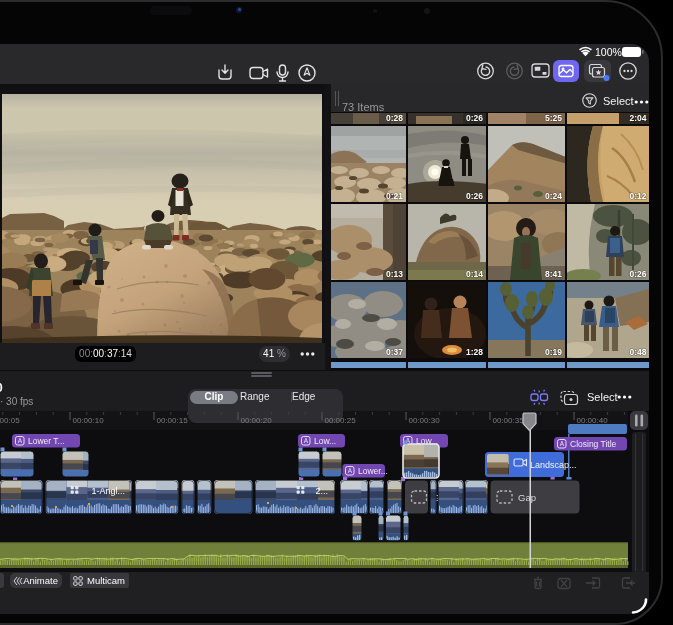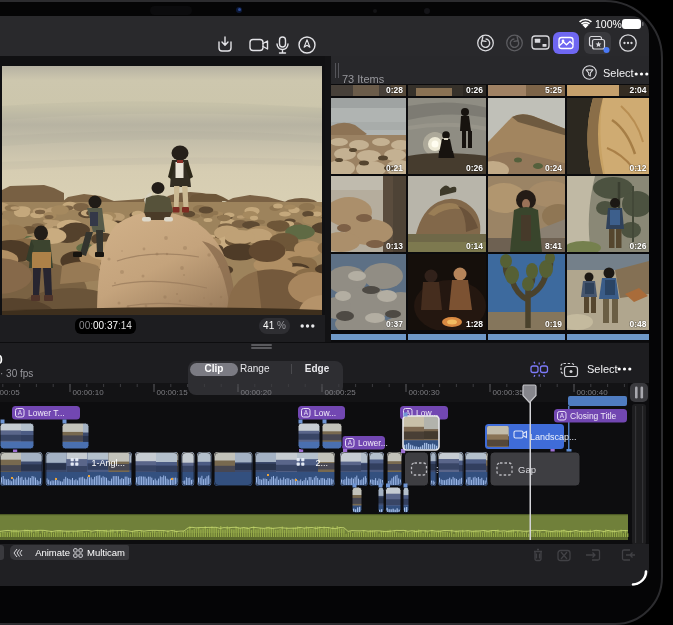--- a/index.html
+++ b/index.html
@@ -1,18 +1,18 @@
 <!DOCTYPE html>
 <html><head><meta charset="utf-8">
 <style>
 *{margin:0;padding:0;box-sizing:border-box}
 html,body{width:673px;height:625px;background:#000;overflow:hidden;font-family:"Liberation Sans",sans-serif}
 .abs{position:absolute}
 #device{position:absolute;left:-80px;top:0px;width:743px;height:625px;background:#050506;border:2.5px solid #2c2c2f;border-radius:0 58px 48px 0}
-#screen{position:absolute;left:0px;top:16px;width:649px;height:570px;background:#121214;border-radius:0 18px 18px 0;overflow:hidden}
+#screen{position:absolute;left:0px;top:44px;width:649px;height:570px;background:#121214;border-radius:0 18px 18px 0;overflow:hidden}
 svg text{font-family:"Liberation Sans",sans-serif}
 </style></head>
 <body>
 <div id="device"></div>
 <div class="abs" style="left:150px;top:6px;width:42px;height:9px;border-radius:5px;background:#0b0b0d"></div>
 <div class="abs" style="left:236px;top:7px;width:6px;height:6px;border-radius:50%;background:#0d1a3a"></div>
 <div class="abs" style="left:237.5px;top:8px;width:3px;height:3px;border-radius:50%;background:#2d4a94"></div>
 <div class="abs" style="left:373px;top:9px;width:4px;height:4px;border-radius:50%;background:#131316"></div>
 <div class="abs" style="left:424px;top:8px;width:6px;height:6px;border-radius:50%;background:#141418"></div>
 <div id="screen">
@@ -606,21 +606,21 @@
     <div class="abs" style="left:0;top:367px;width:628px;height:19px;background:#131315"></div>
     <div class="abs" style="left:251px;top:328px;width:21px;height:1.5px;background:#5a5a5e;border-radius:1px"></div>
     <div class="abs" style="left:251px;top:331px;width:21px;height:1.5px;background:#5a5a5e;border-radius:1px"></div>
     <div class="abs" style="left:-4px;top:337px;color:#fff;font-size:12px;font-weight:bold">0</div>
     <div class="abs" style="left:0px;top:352px;color:#98989d;font-size:10px">· 30 fps</div>
     <div class="abs" style="left:188px;top:345px;width:155px;height:34px;background:#2e2e32;border-radius:8px">
 <div class="abs" style="left:2px;top:1.5px;width:48px;height:13px;background:#7b7b83;border-radius:6.5px"></div>
 <div class="abs" style="left:2px;top:0px;width:48px;height:16px;color:#fff;font-size:10px;font-weight:bold;text-align:center;line-height:16px">Clip</div>
 <div class="abs" style="left:52px;top:0px;width:52px;height:16px;color:#e8e8ec;font-size:10px;font-weight:normal;text-align:left;line-height:16px">Range</div>
 <div class="abs" style="left:103px;top:3px;width:1px;height:10px;background:#4a4a4e"></div>
-<div class="abs" style="left:104px;top:0px;width:50px;height:16px;color:#e8e8ec;font-size:10px;font-weight:bold;text-align:center;line-height:16px">Edge</div>
+<div class="abs" style="left:104px;top:0px;width:50px;height:16px;color:#e8e8ec;font-size:10px;font-weight:normal;text-align:left;line-height:16px">Edge</div>
 </div>
     <svg class="abs" style="left:528px;top:344px" width="56" height="18" viewBox="0 0 56 18">
 <g stroke="#7d7af8" stroke-width="1.3" fill="none">
 <rect x="3" y="6" width="7" height="6.5" rx="2"></rect>
 <rect x="12.5" y="6" width="7" height="6.5" rx="2"></rect>
 <path d="M11.2 2.5 v2 M11.2 14.5 v2 M6 1.8 l0.8 1.8 M16.5 1.8 l-0.8 1.8 M6 16.8 l0.8-1.8 M16.5 16.8 l-0.8-1.8"></path>
 </g>
 <g stroke="#d2d2d6" stroke-width="1.2" fill="none">
 <rect x="33" y="3.5" width="13" height="10" rx="2.5" stroke-dasharray="2.4 1.8"></rect>
 <rect x="36.5" y="6.5" width="13" height="10" rx="2.5" fill="#1b1b1d"></rect>
@@ -1612,21 +1612,21 @@
     <svg class="abs" style="left:628px;top:367px" width="21" height="165" viewBox="0 0 21 165">
 <rect x="2" y="0" width="18" height="19" rx="5" fill="#3a3a3e"></rect>
 <rect x="7" y="3.5" width="2.6" height="12" rx="1.3" fill="#a8a8ae"></rect>
 <rect x="12.5" y="3.5" width="2.6" height="12" rx="1.3" fill="#a8a8ae"></rect>
 <rect x="4" y="21" width="14" height="141" rx="3" fill="#1d1d1f"></rect>
 <rect x="7" y="23" width="1.2" height="137" fill="#333336"></rect>
 <rect x="14" y="23" width="1.2" height="137" fill="#333336"></rect>
 </svg>
     <div class="abs" style="left:0;top:528px;width:649px;height:42px;background:#202023"></div>
     <div class="abs" style="left:-6px;top:529px;width:10px;height:15px;background:#3a3a3e;border-radius:3px"></div>
-    <div class="abs" style="left:10px;top:529px;width:64px;height:15px;background:#38383c;border-radius:5px;color:#fff;font-size:9.5px;line-height:15px;text-align:right;padding-right:4px">Animate</div>
+    <div class="abs" style="left:10px;top:529px;width:52px;height:15px;background:#38383c;border-radius:5px;color:#fff;font-size:9.5px;line-height:15px;text-align:right;padding-right:4px">Animate</div>
     <svg class="abs" style="left:13px;top:532px" width="10" height="10" viewBox="0 0 10 10">
 <g stroke="#d8d8dc" stroke-width="1" fill="none">
         <path d="M4 1 L1 5 4 9 M6.5 1.5 L4 5 6.5 8.5 M9 2 L6.8 5 9 8"></path>
       </g>
     </svg>
     <div class="abs" style="left:70px;top:529px;width:59px;height:15px;background:#38383c;border-radius:2px;color:#fff;font-size:9.5px;line-height:15px;text-align:right;padding-right:4px">Multicam</div>
     <svg class="abs" style="left:73px;top:532px" width="10" height="10" viewBox="0 0 10 10">
 <g fill="none" stroke="#d8d8dc" stroke-width="1">
         <rect x="0.7" y="0.7" width="3.4" height="3.4" rx="1"></rect>
         <rect x="5.9" y="0.7" width="3.4" height="3.4" rx="1"></rect>

